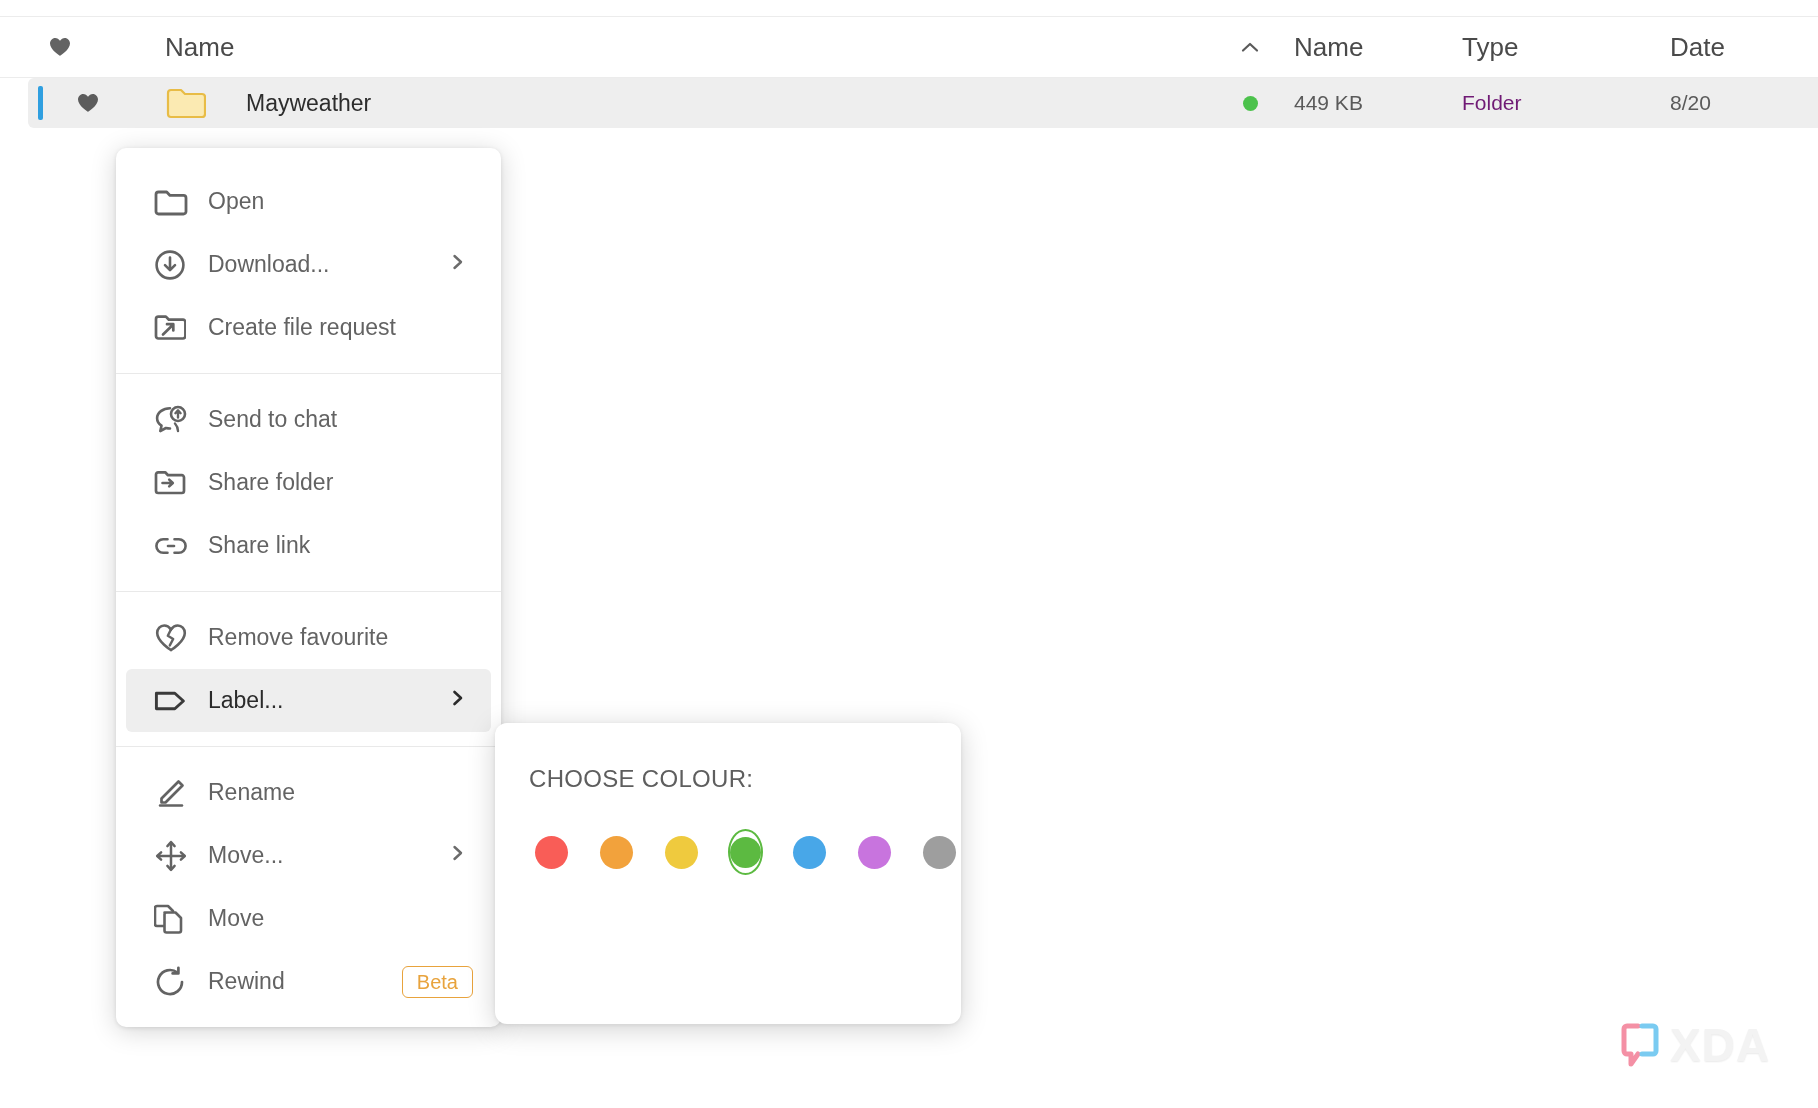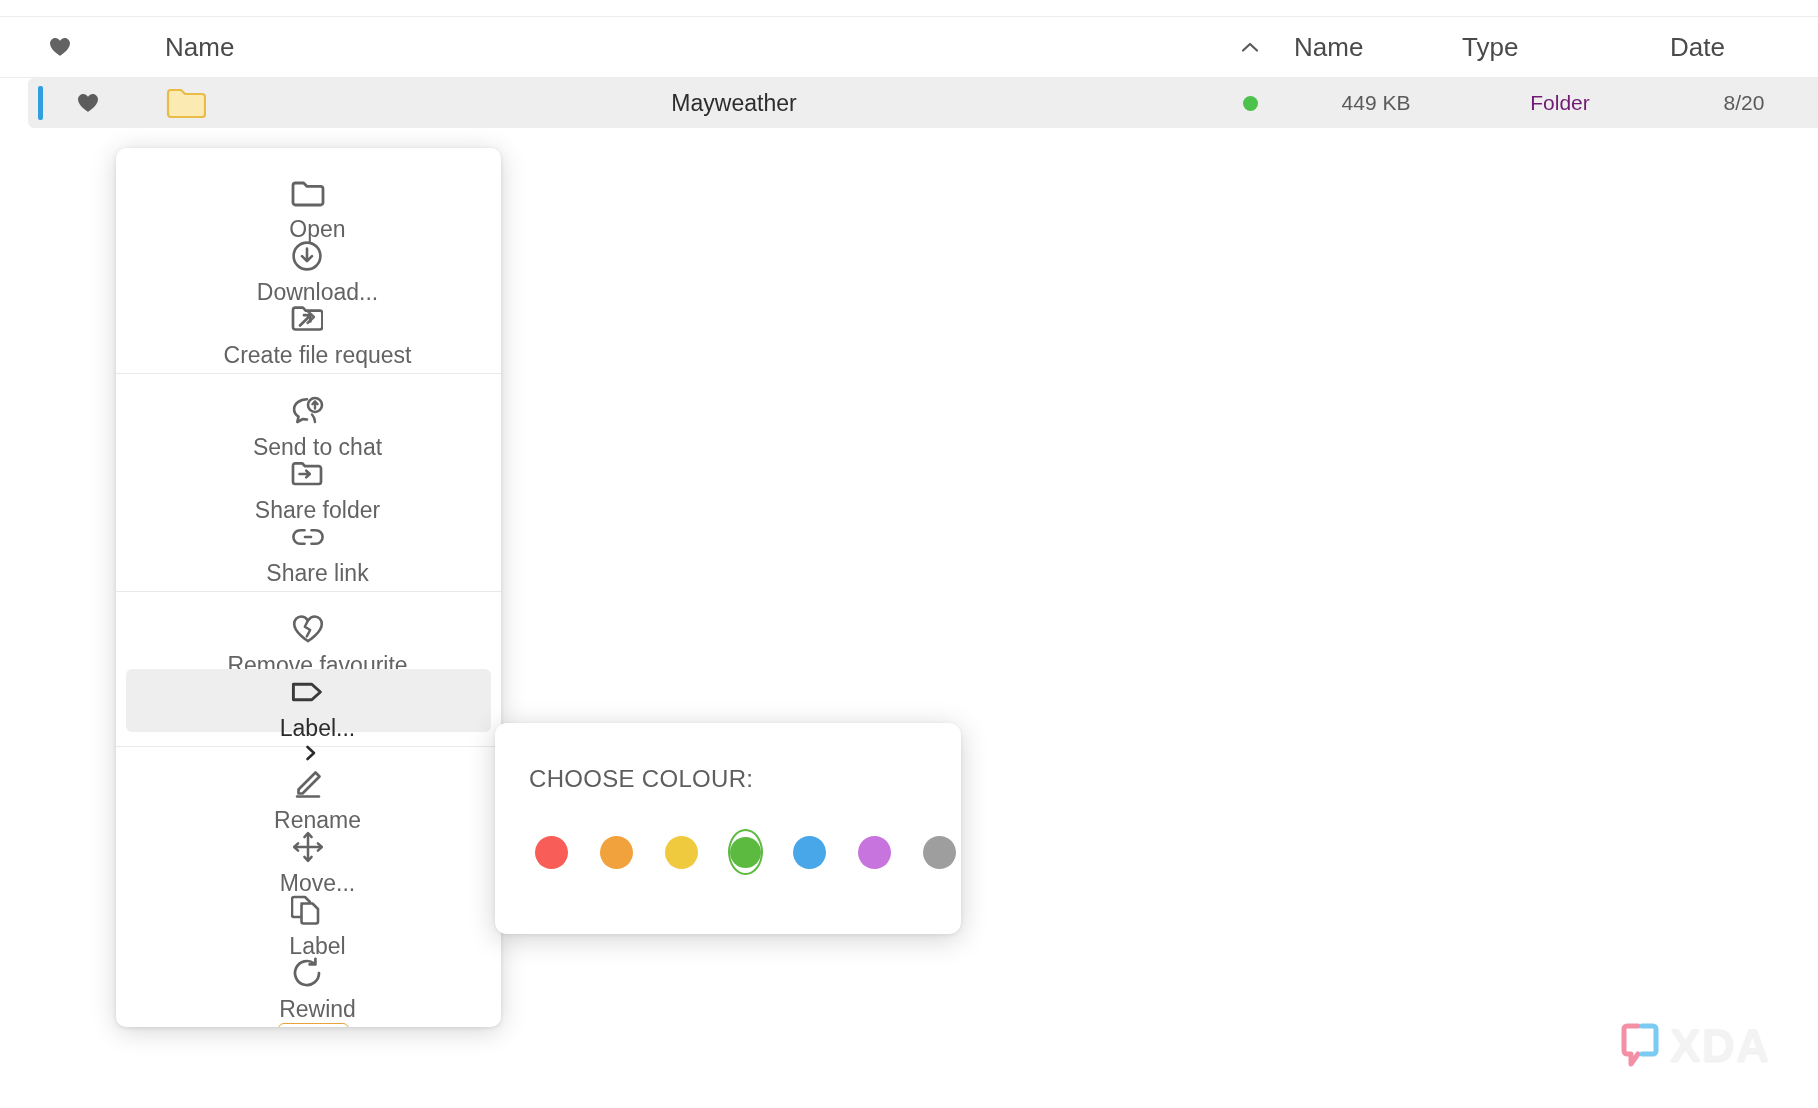--- a/index.html
+++ b/index.html
@@ -28,21 +28,21 @@
 
   .heart-icon { width: 22px; height: 20px; display:block; }
   .chevron-up { width: 18px; height: 12px; display:block; }
 
   
   .file-row {
     position: absolute; left: 28px; top: 78px; width: 1790px; height: 50px;
     background: #eeeeee;
     border-radius: 6px 0 0 6px;
     display: flex; align-items: center;
-    color: #3c3c3c; font-size: 21px; text-align: center;
+    color: #3c3c3c; font-size: 21px;
   }
   .sel-bar {
     position: absolute; left: 10px; top: 8px; width: 5px; height: 34px;
     background: #2f9fe0; border-radius: 2px;
   }
   .row-fav { width: 120px; display: flex; justify-content: center; align-items: center; }
   .row-icon { width: 56px; display: flex; justify-content: center; align-items: center; margin-left: 10px; }
   .row-name { flex: 1; padding-left: 32px; color: #2d2d2d; font-size: 23px; }
   .row-dot { width: 56px; display: flex; justify-content: center; align-items: center; }
   .green-dot { width: 15px; height: 15px; border-radius: 50%; background: #4cc24c; display: block; }
@@ -62,36 +62,35 @@
   }
   .menu-group { padding: 4px 0; }
   .menu-sep { height: 1px; background: #e9e9e9; margin: 10px 0; }
   .menu-item {
     display: flex; align-items: center;
     height: 63px; padding: 0 18px 0 28px;
     color: #636363; font-size: 23px;
     position: relative;
     border-radius: 6px;
     margin: 0 10px;
-    flex-direction: column;
   }
   .menu-item.active { background: #eeeeee; color: #2b2b2b; }
   .menu-ico { width: 46px; flex: 0 0 46px; display: flex; align-items: center; justify-content: flex-start; }
   .menu-ico svg { display: block; }
   .menu-label { flex: 1; padding-left: 8px; white-space: nowrap; }
   .submenu-arrow { width: 18px; height: 20px; margin-right: 6px; }
   .beta-badge {
     border: 1.6px solid #e8a33d; color: #e8a33d;
     border-radius: 6px; font-size: 20px;
     padding: 5px 14px; line-height: 1;
   }
 
   
   .colour-pop {
-    position: absolute; left: 495px; top: 723px; width: 466px; height: 211px;
+    position: absolute; left: 495px; top: 723px; width: 466px; height: 301px;
     background: #ffffff; border-radius: 12px;
     box-shadow: 0 5px 28px rgba(0,0,0,0.18), 0 1px 4px rgba(0,0,0,0.08);
     padding: 42px 34px;
   }
   .pop-title {
     color: #5e5e5e; font-size: 24px; letter-spacing: 0.3px; margin-bottom: 36px;
   }
   .swatches { display: flex; align-items: center; gap: 28px; padding-left: 4px; }
   .swatch-wrap {
     width: 46px; height: 46px; border-radius: 50%;
@@ -304,21 +303,21 @@
         </span>
       </div>
 
       <div class="menu-item">
         <span class="menu-ico">
           <svg width="30" height="32" viewBox="0 0 30 32">
             <path d="M3 3h11l5 5v13a2 2 0 01-2 2H3a2 2 0 01-2-2V5a2 2 0 012-2z" fill="#fff" stroke="#636363" stroke-width="2.6" stroke-linejoin="round"></path>
             <path d="M10.5 9.5h11l5.5 5.5v12.5a2 2 0 01-2 2H12.5a2 2 0 01-2-2V11.5a2 2 0 012-2z" fill="#fff" stroke="#636363" stroke-width="2.6" stroke-linejoin="round"></path>
           </svg>
         </span>
-        <span class="menu-label">Label</span>
+        <span class="menu-label">Move</span>
       </div>
 
       <div class="menu-item">
         <span class="menu-ico">
           <svg width="32" height="32" viewBox="0 0 32 32">
             <path d="M28 16a12 12 0 11-4.6-9.4" fill="none" stroke="#636363" stroke-width="2.7" stroke-linecap="round"></path>
             <path d="M24.4 1.8v5.6h-5.8" fill="none" stroke="#636363" stroke-width="2.7" stroke-linecap="round" stroke-linejoin="round"></path>
           </svg>
         </span>
         <span class="menu-label">Rewind</span>

